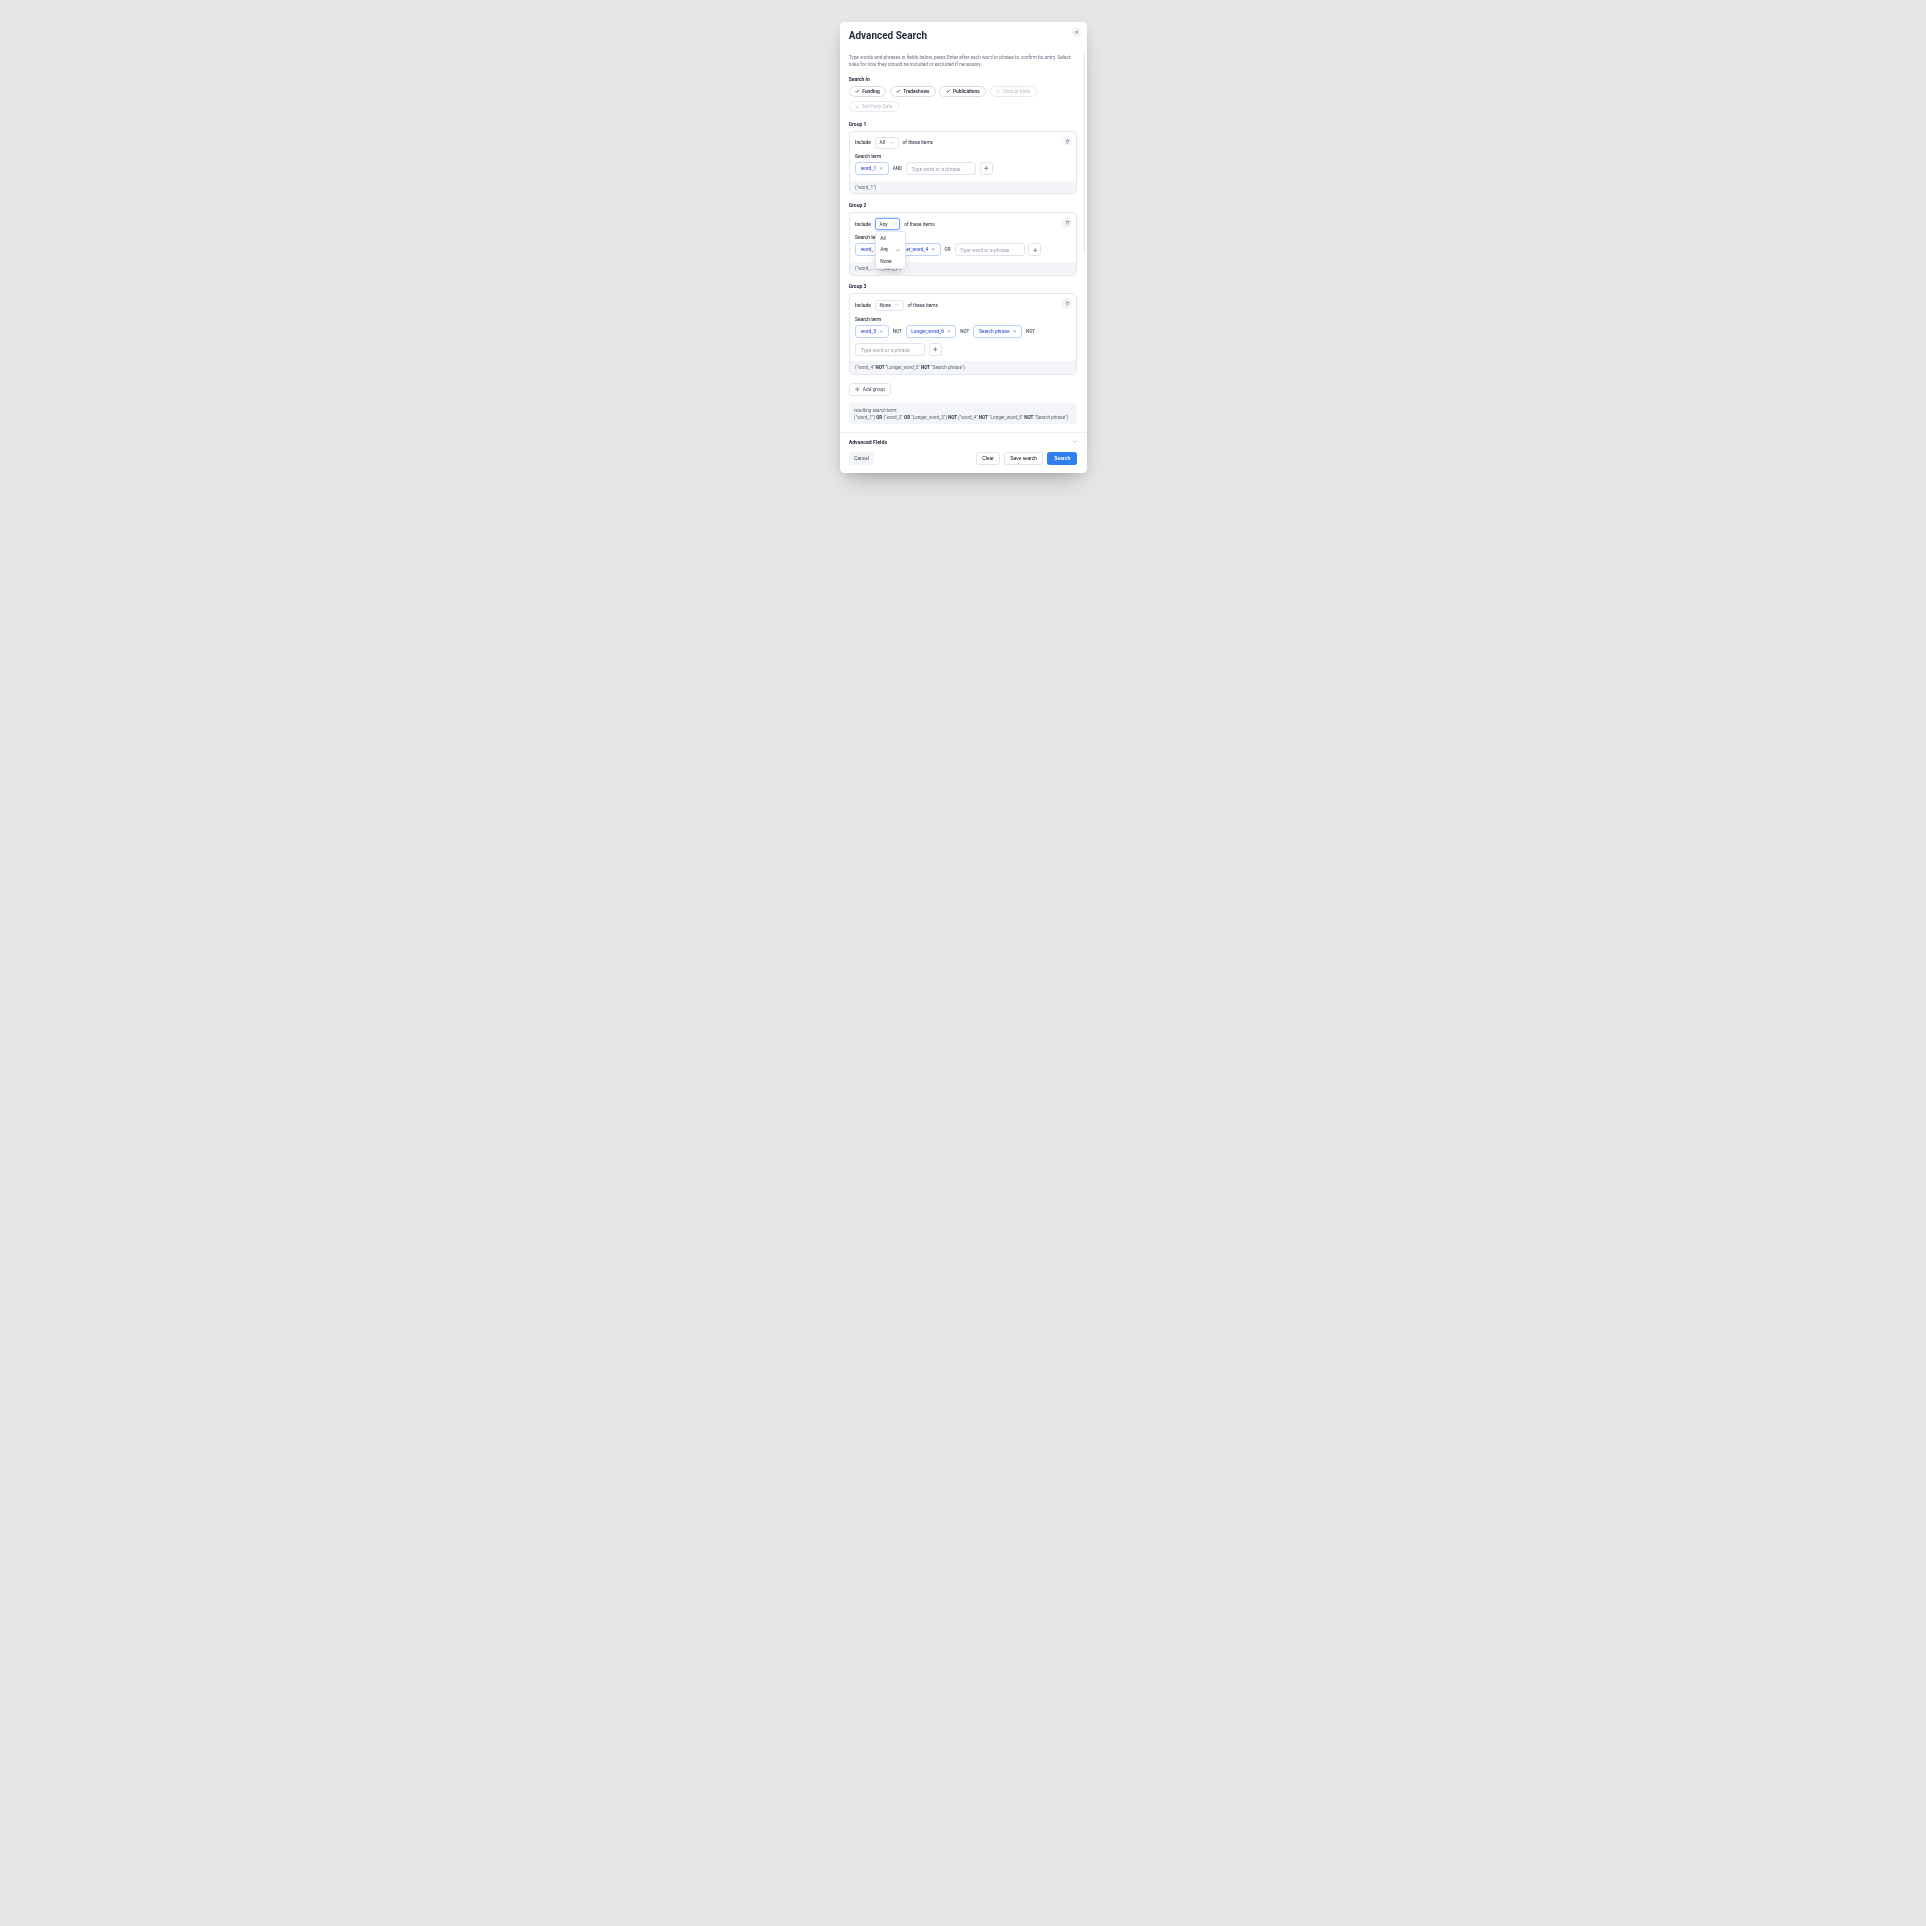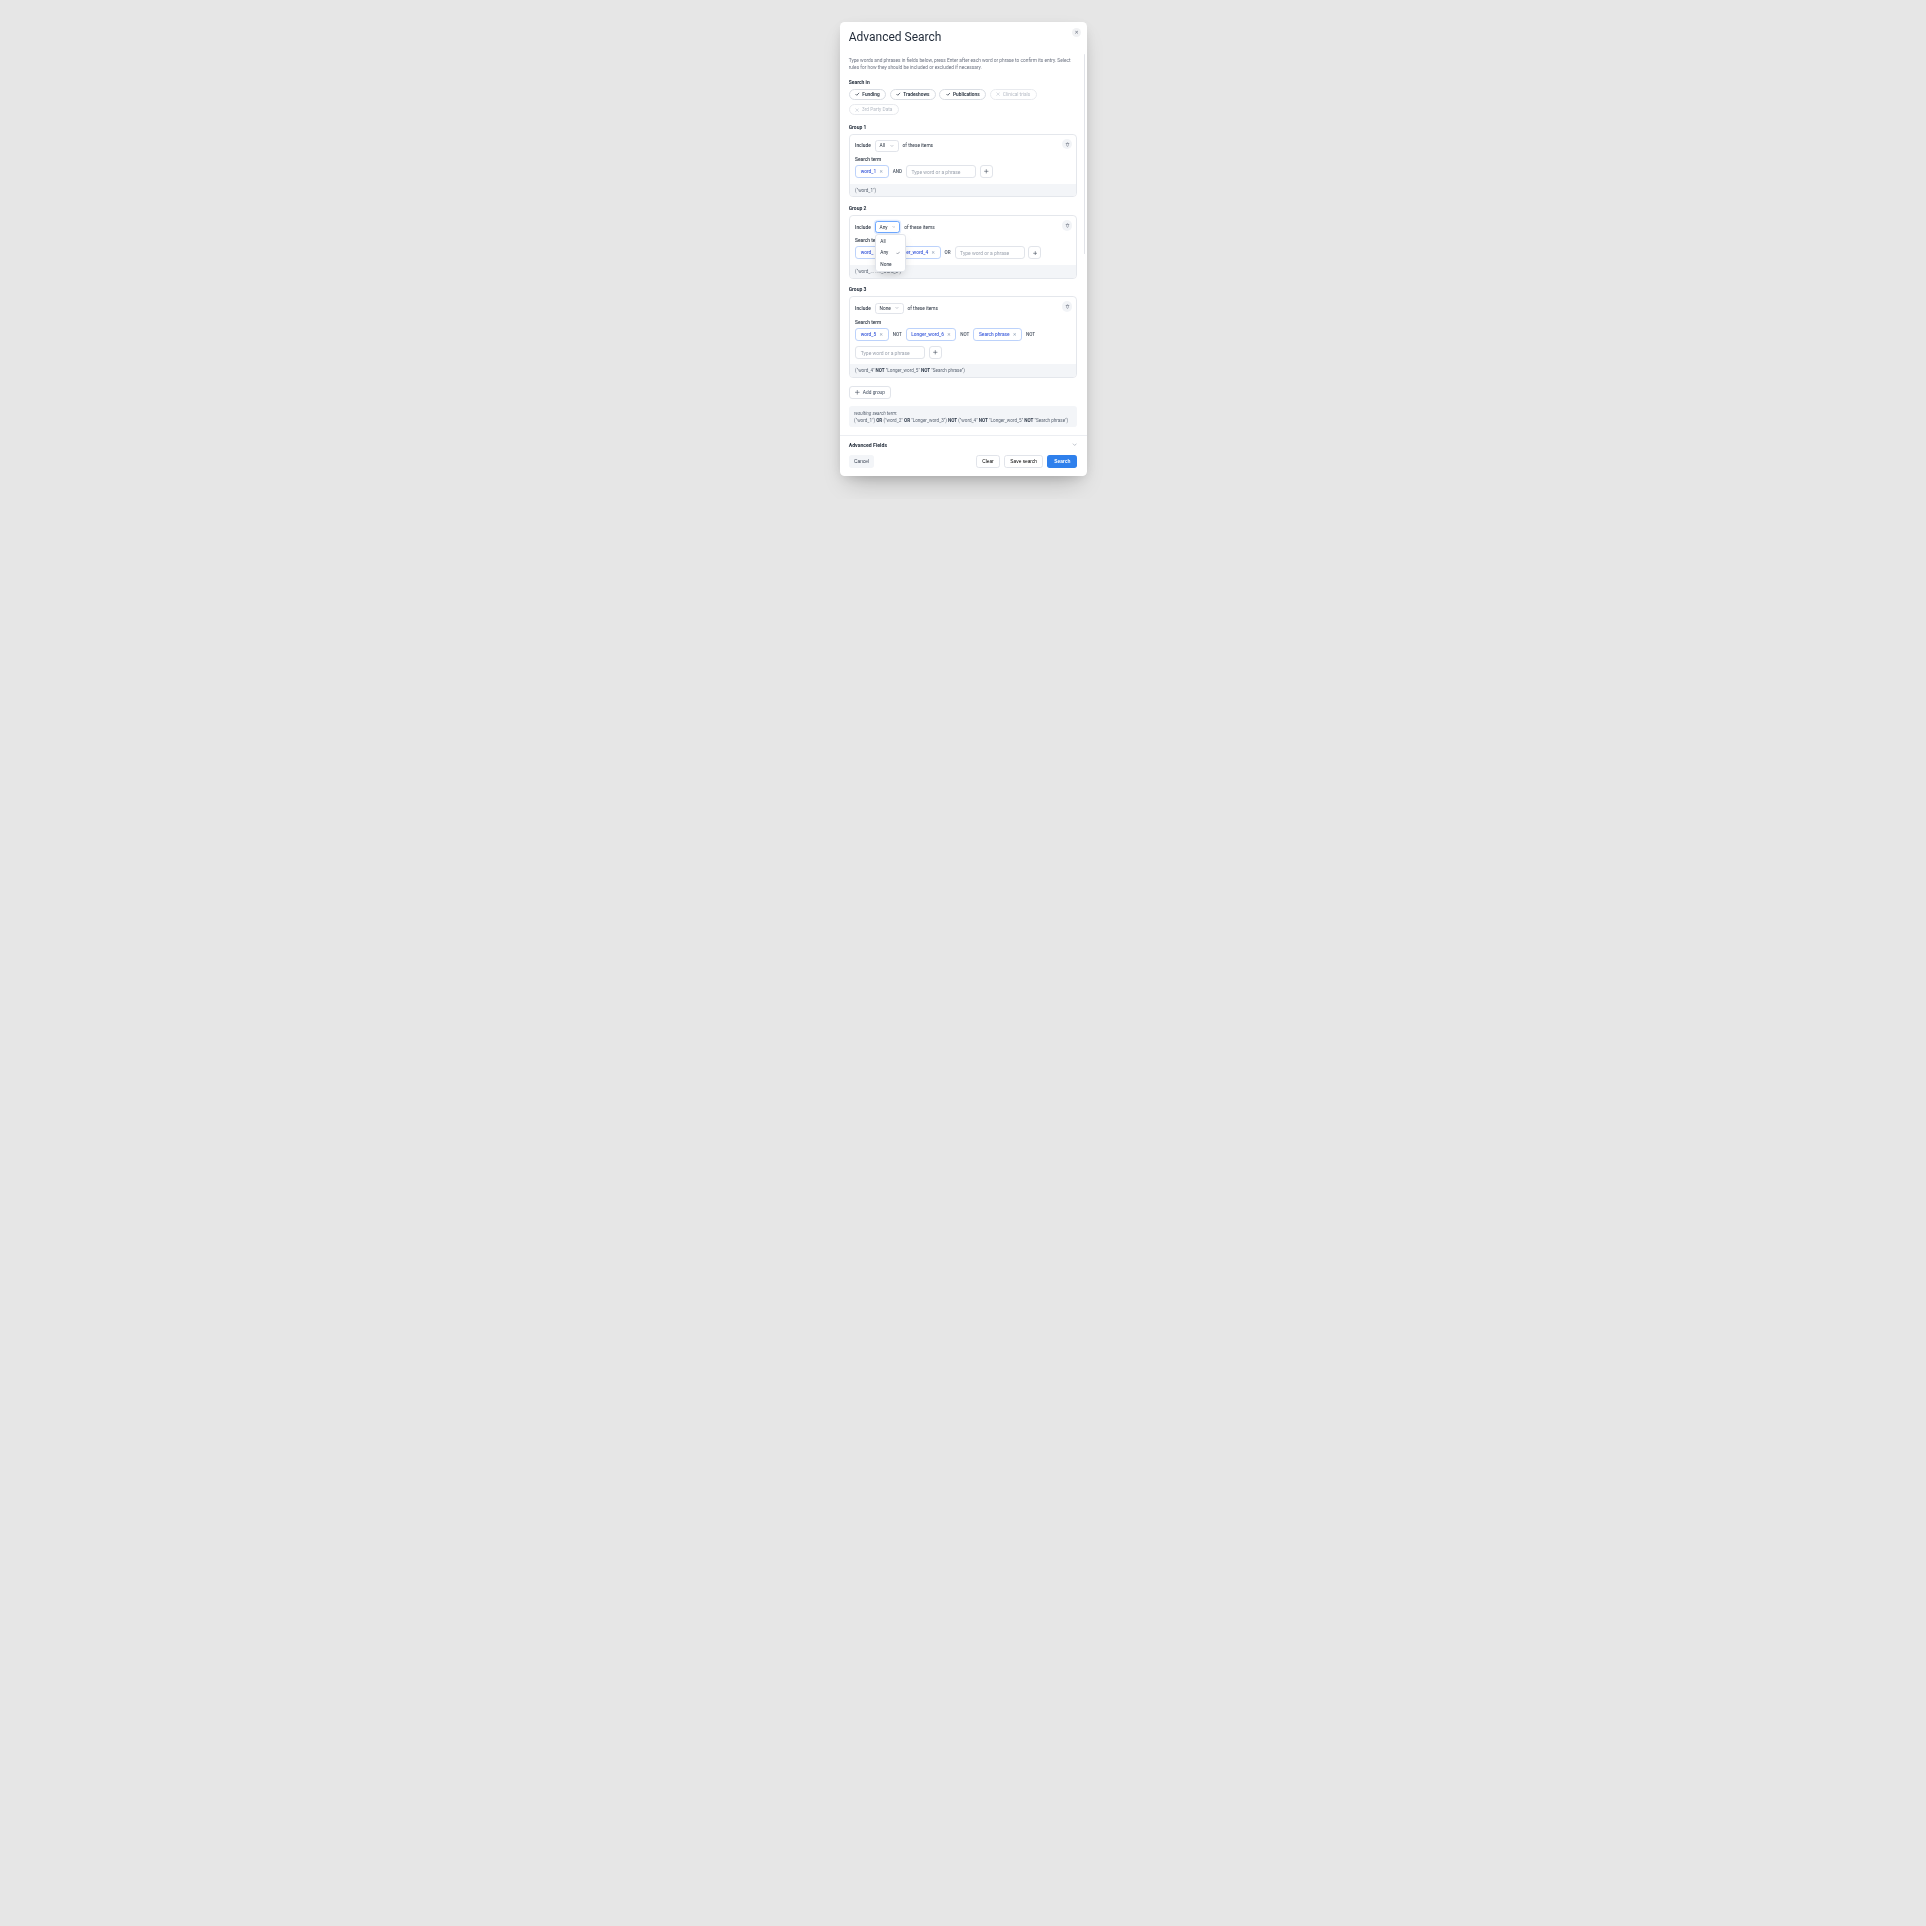--- a/index.html
+++ b/index.html
@@ -1,21 +1,21 @@
 <!DOCTYPE html>
 <html style="font-size:6.2px"><head>
 <meta charset="utf-8">
 <style>
   html,body{margin:0;padding:0;background:#e6e6e6;font-family:-apple-system,BlinkMacSystemFont,'Segoe UI',Roboto,Helvetica,Arial,sans-serif;color:#1f2937;}
   *{box-sizing:border-box;}
   .stage{display:flex;justify-content:center;align-items:flex-start;padding:22.3px 0;}
   .modal{width:247px;background:#fff;border-radius:4.6px;box-shadow:0 11.6px 23px -7.7px rgba(0,0,0,.25),0 3.9px 11.6px -3.9px rgba(0,0,0,.15);position:relative;overflow:hidden;}
   .modal-inner{padding:7.7px 9.2px 8.5px 9.2px;}
   .close-btn{position:absolute;top:5.4px;right:5.4px;width:9.2px;height:9.2px;border-radius:50%;background:#f1f2f4;display:flex;align-items:center;justify-content:center;font-size:5px;color:#6b7280;cursor:pointer;}
-  .title{font-size:12px;font-weight:400;margin:0 0 13px 0;}
+  .title{font-size:10px;font-weight:700;margin:0 0 13px 0;}
   .subtitle{font-size:4.8px;color:#6b7280;line-height:1.55;margin:0 0 7px 0;}
   .section-label{font-size:5px;font-weight:700;margin:0 0 3.9px 0;}
   .pill-row{display:flex;flex-wrap:wrap;gap:3.5px;margin-bottom:8.5px;}
   .pill{display:inline-flex;align-items:center;gap:2.7px;height:11.6px;padding:0 5.4px;border-radius:6.2px;border:0.4px solid #d9dde3;background:#fff;font-size:4.8px;font-weight:600;cursor:pointer;}
   .pill.off{color:#b6bcc6;border-color:#e8eaee;font-weight:400;}
   .pill .ic{display:inline-flex;}
   .group-title{font-size:5px;font-weight:700;margin:0 0 3.9px 0;}
   .group-card{border:0.4px solid #e4e7ec;border-radius:3.9px;margin-bottom:7.7px;overflow:hidden;position:relative;}
   .group-head{display:flex;align-items:center;gap:3.9px;padding:5.4px 5.4px 3.1px 5.4px;font-size:4.8px;}
   .group-head .lbl{font-weight:500;}

